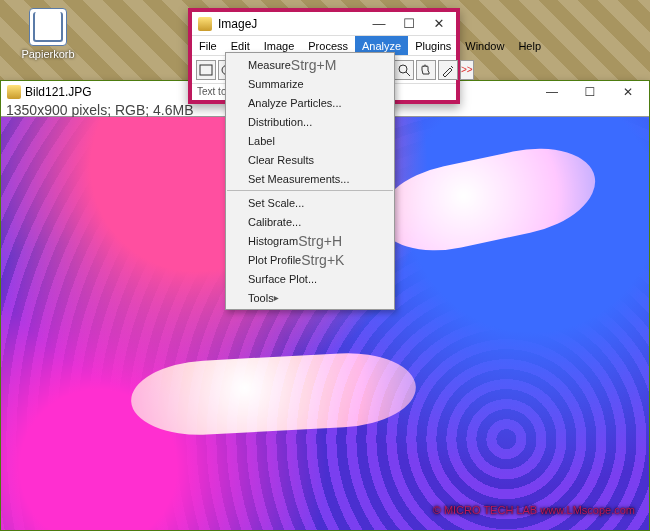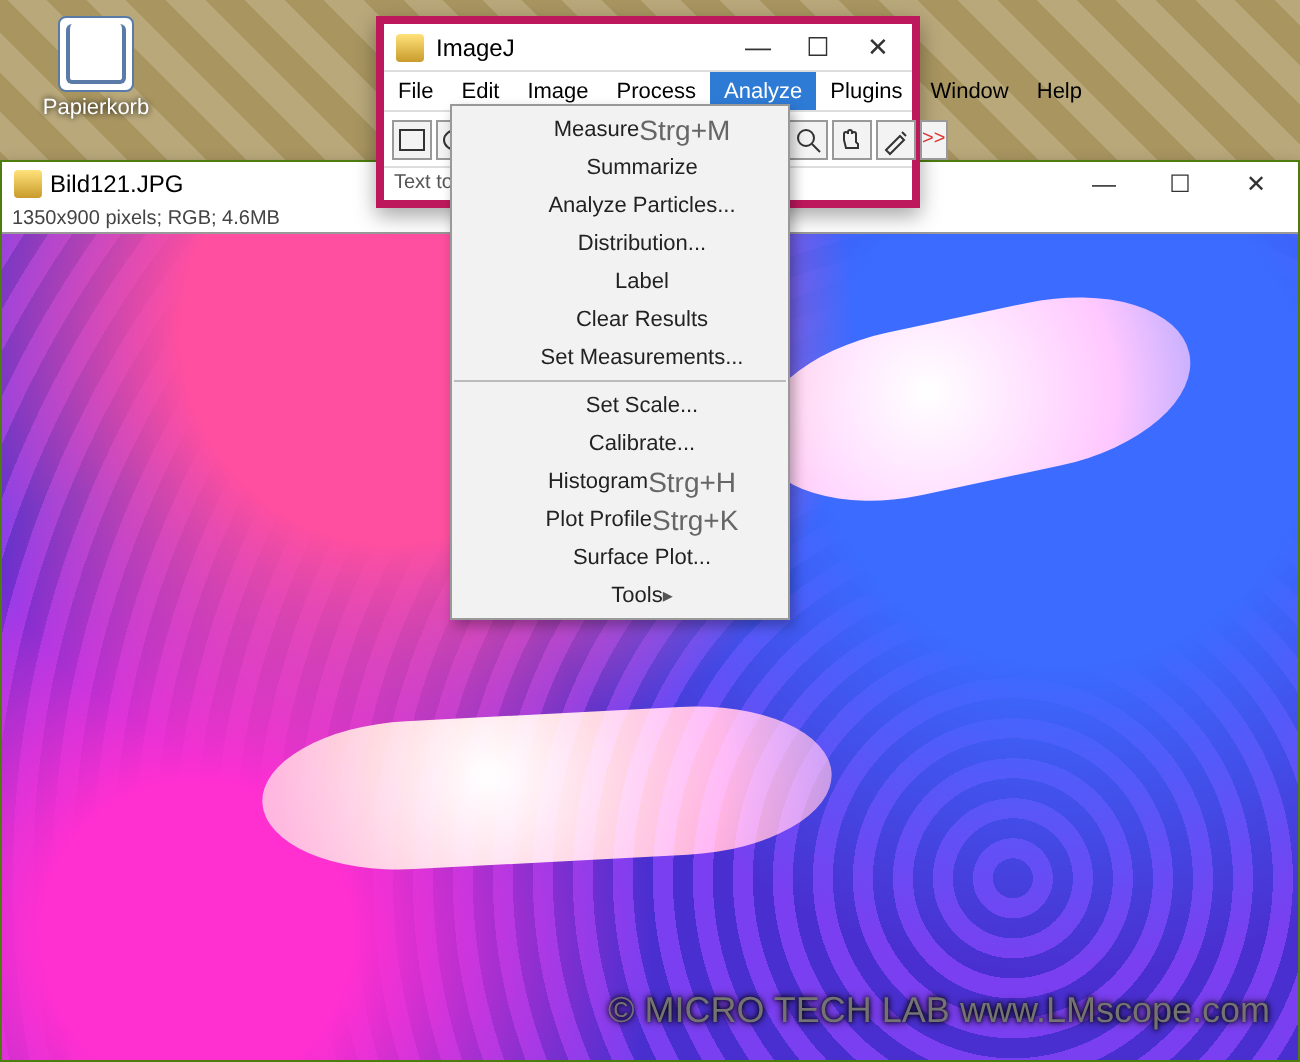--- a/index.html
+++ b/index.html
@@ -8,50 +8,50 @@
   .desk-icon { position:absolute; top:8px; left:18px; width:60px; text-align:center; color:#fff; font-size:11px; text-shadow:0 0 3px #000; }
   .desk-icon .glyph{ width:38px;height:38px;margin:0 auto 2px;background:#fff;border:1px solid #5a7ba8;border-radius:4px;position:relative;}
   .desk-icon .glyph::after{content:"";position:absolute;inset:3px;border:2px solid #5a7ba8;border-radius:3px;border-top:none;}
 
   
   .img-window{ position:absolute; top:80px; left:0; width:650px; height:451px; background:#fff; border:1px solid #4d7c0f; box-shadow:0 3px 8px rgba(0,0,0,.3);}
   .img-title{height:22px;line-height:22px;background:#fff;font-size:12px;padding:0 6px;display:flex;align-items:center;gap:4px;}
   .ij-icon{width:14px;height:14px;background:linear-gradient(#ffe27a,#c99b2c);border-radius:2px;display:inline-block;}
   .img-ctrls{position:absolute;right:2px;top:0;display:flex;}
   .img-ctrls span{width:38px;height:22px;text-align:center;line-height:22px;font-size:12px;color:#333;}
-  .img-info{height:14px;font-size:10px;color:#444;padding:0 5px;line-height:14px;border-bottom:1px solid #999;}
+  .img-info{height:14px;font-size:14px;color:#444;padding:0 5px;line-height:14px;border-bottom:1px solid #999;}
   .canvas{position:absolute;top:36px;left:0;right:0;bottom:0;overflow:hidden;}
   .micro{position:absolute;inset:0;background:
      radial-gradient(circle at 30% 12%, #ff4fa0 0 18%, transparent 40%),
      radial-gradient(circle at 82% 22%, #3b6bff 0 20%, transparent 45%),
      radial-gradient(circle at 15% 85%, #ff2fd0 0 12%, transparent 35%),
      repeating-radial-gradient(circle at 78% 78%, #4a2fd0 0 10px,#7a3ff0 10px 20px),
      repeating-radial-gradient(circle at 22% 55%, #6a2fd0 0 11px,#a04ff0 11px 22px),
      #6a2fd0;}
   .blob{position:absolute;border-radius:50%/55%;background:radial-gradient(circle at 40% 40%,#fff,#ffd27a,#ffa04f,#aa6f2f);mix-blend-mode:screen;}
   .blob1{top:58%;left:20%;width:44%;height:18%;border-radius:80px/40px;transform:rotate(-3deg);}
   .blob2{top:10%;left:58%;width:34%;height:20%;border-radius:90px/50px;transform:rotate(-12deg);}
-  .watermark{position:absolute;right:14px;bottom:14px;color:#737373;font-size:18px;text-shadow:0 0 4px #000, 0 0 2px #000;}
+  .watermark{position:absolute;right:14px;bottom:14px;color:#be185d;font-size:11px;text-shadow:0 0 4px #000, 0 0 2px #000;}
 
   
   .ij-window{position:absolute;top:8px;left:188px;width:272px;background:#fff;border:4px solid #be185d;box-shadow:0 4px 10px rgba(0,0,0,.35);}
   .ij-title{height:24px;display:flex;align-items:center;gap:6px;padding:0 6px;font-size:12px;border-bottom:1px solid #ddd;}
   .ij-wctrls{position:absolute;right:2px;top:0;display:flex;}
   .ij-wctrls span{width:30px;height:24px;text-align:center;line-height:24px;font-size:13px;color:#333;}
   .ij-menu{height:20px;display:flex;font-size:11px;border-bottom:1px solid #ddd;}
   .ij-menu span{padding:2px 7px;line-height:16px;}
   .ij-menu span.sel{background:#2e7bd6;color:#fff;}
   .ij-tools{height:28px;display:flex;align-items:center;gap:2px;padding:2px 4px;border-bottom:1px solid #ddd;}
   .tbtn{width:20px;height:20px;border:1px solid #999;background:#f3f3f3;display:flex;align-items:center;justify-content:center;font-size:11px;}
   .tbtn.sel{border:1px inset #666;background:#d8e8ff;}
   .ij-status{height:16px;font-size:10px;color:#555;padding:0 5px;line-height:16px;}
 
   
   .dropdown{position:absolute;top:52px;left:225px;width:170px;background:#f2f2f2;border:1px solid #999;box-shadow:2px 3px 6px rgba(0,0,0,.3);font-size:11px;padding:2px 0;}
-  .dropdown .item{display:flex;justify-content:center;align-items:center;height:19px;padding:0 20px 0 22px;color:#222;margin-left:20px;}
+  .dropdown .item{display:flex;justify-content:flex-start;align-items:center;height:19px;padding:0 20px 0 22px;color:#222;}
   .dropdown .sep{height:1px;background:#bbb;margin:2px 1px;}
   .dropdown .arrow::after{content:"▸";font-size:10px;color:#555;}
   .shortcut{color:#666;font-size:14px;}
 </style>
 </head>
 <body>
 
 <div class="desktop-bg"></div>
 
 <div class="desk-icon">

